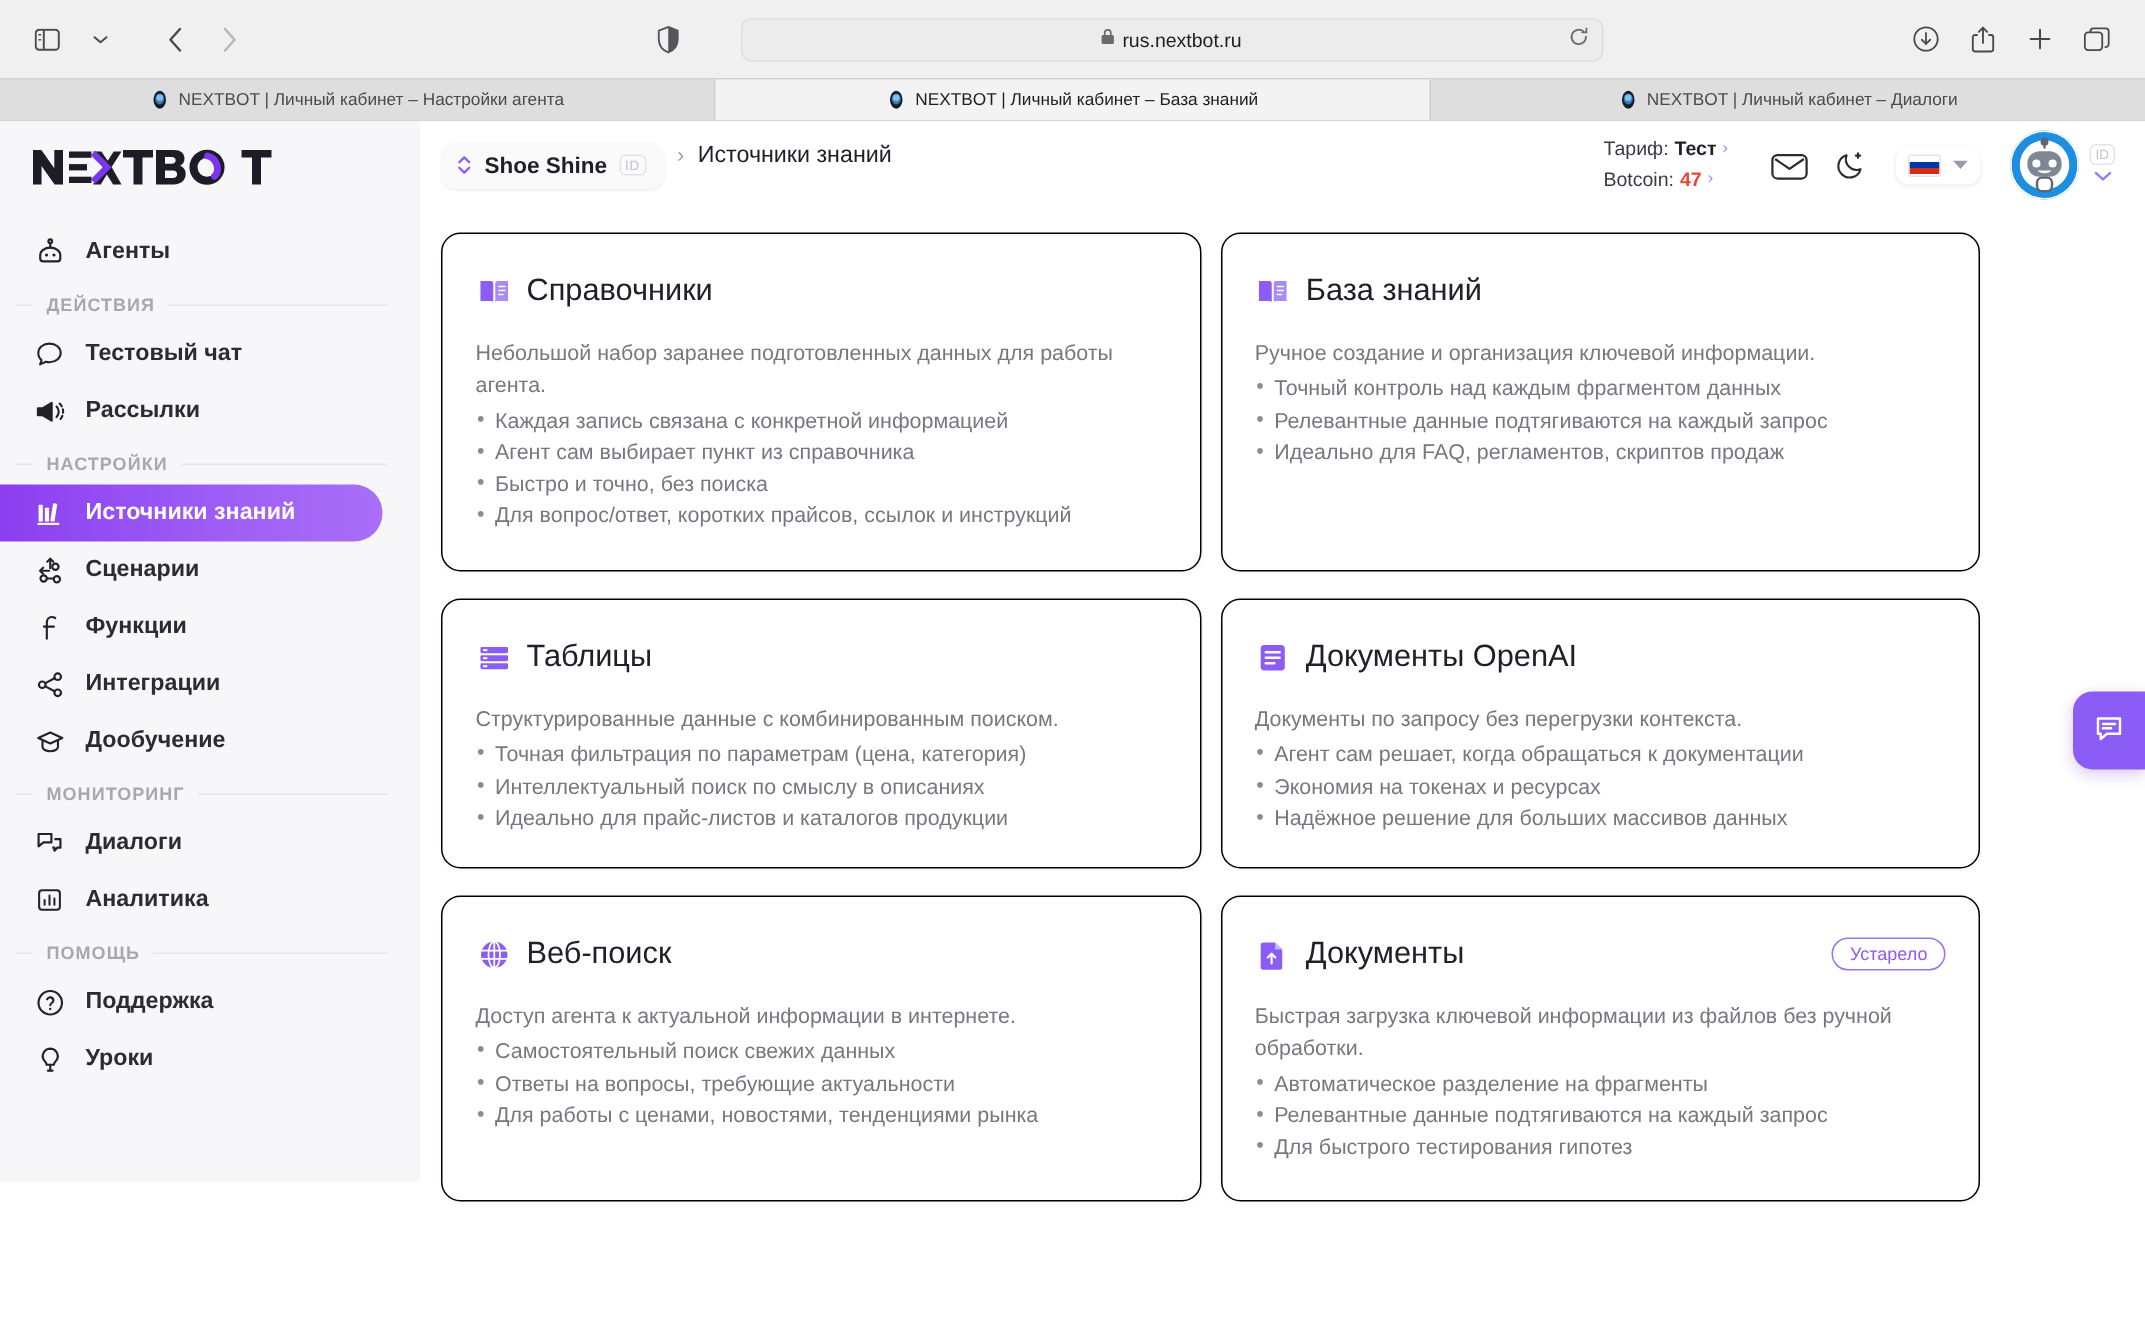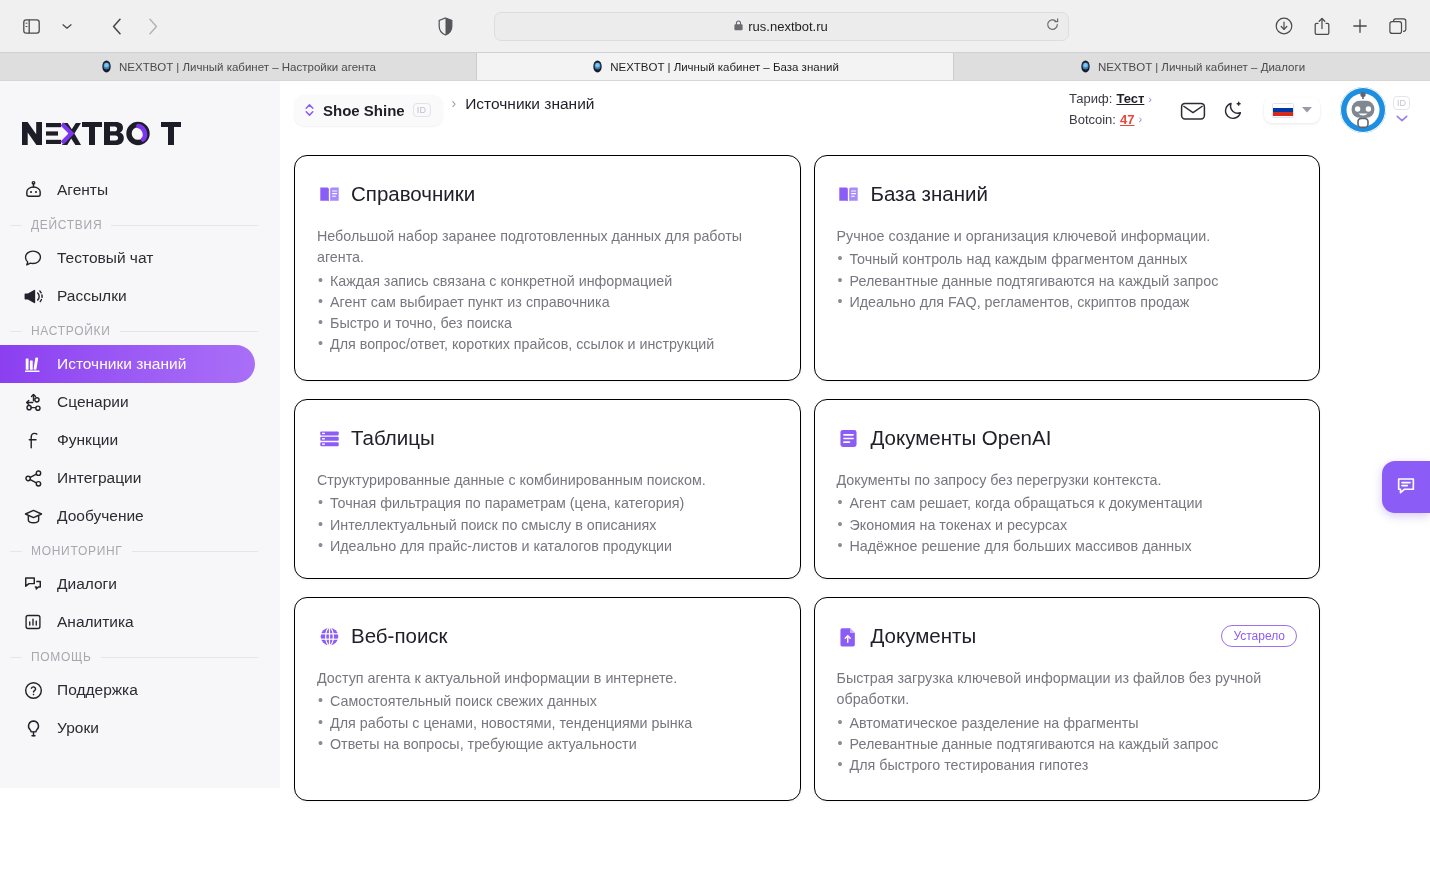--- a/index.html
+++ b/index.html
@@ -101,22 +101,23 @@
     position: relative;
   }
 
   
   .sidebar {
     width: 280px;
     flex: 0 0 280px;
     background: #f7f7f9;
     display: flex;
     flex-direction: column;
-    padding-top: 32px;
+    padding-top: 10px;
     height: 707px;
+    font-weight: bold;
   }
   .logo {
     padding: 7px 0 0 22px;
     height: 48px;
     display: flex;
     align-items: flex-start;
   }
   .nav { padding-top: 10px; }
   .nav-item {
     height: 38px;
@@ -199,21 +200,21 @@
 
   .topbar-spacer { flex: 1; }
 
   .meta-col {
     display: flex; flex-direction: column; gap: 2px;
     font-size: 13px; line-height: 1.45;
     margin-right: 16px;
   }
   .meta-row { display: flex; align-items: center; gap: 4px; color: #2b2b33; }
   .meta-row .label { color: #3a3a44; }
-  .meta-row .val { font-weight: 700; color: #1f1f27; text-decoration: underline; }
+  .meta-row .val { font-weight: 700; color: #1f1f27; }
   .meta-row .val.coin { color: #e7483a; font-weight: 700; }
   .meta-row .chev { color: #9b7ff0; font-size: 11px; }
 
   .icon-btn {
     width: 30px; height: 30px;
     display: flex; align-items: center; justify-content: center;
     color: #2b2b33; cursor: pointer;
   }
   .lang-select {
     display: flex; align-items: center; gap: 8px;
@@ -816,22 +817,22 @@
                   <line x1="3" y1="14.8" x2="21" y2="14.8"></line>
                   <line x1="12" y1="2.8" x2="12" y2="21.2"></line>
                 </g>
               </svg>
             </span>
             <span class="card-title">Веб-поиск</span>
           </div>
           <p class="card-desc">Доступ агента к актуальной информации в интернете.</p>
           <ul class="card-list">
             <li>Самостоятельный поиск свежих данных</li>
+            <li>Ответы на вопросы, требующие актуальности</li>
             <li>Для работы с ценами, новостями, тенденциями рынка</li>
-            <li>Ответы на вопросы, требующие актуальности</li>
           </ul>
         </div>
 
         <div class="card r3">
           <div class="card-head">
             <span class="card-icon">
               <svg width="23" height="23" viewBox="0 0 24 24" fill="none">
                 <path d="M5.4 3.4h8.2l5 5v12.2a1.8 1.8 0 0 1-1.8 1.8H5.4a1.8 1.8 0 0 1-1.8-1.8V5.2a1.8 1.8 0 0 1 1.8-1.8z" fill="#8b5cf6"></path>
                 <path d="M13.6 3.4l5 5h-5z" fill="#c4b5fd"></path>
                 <g stroke="#ffffff" stroke-width="1.5" stroke-linecap="round" stroke-linejoin="round">

